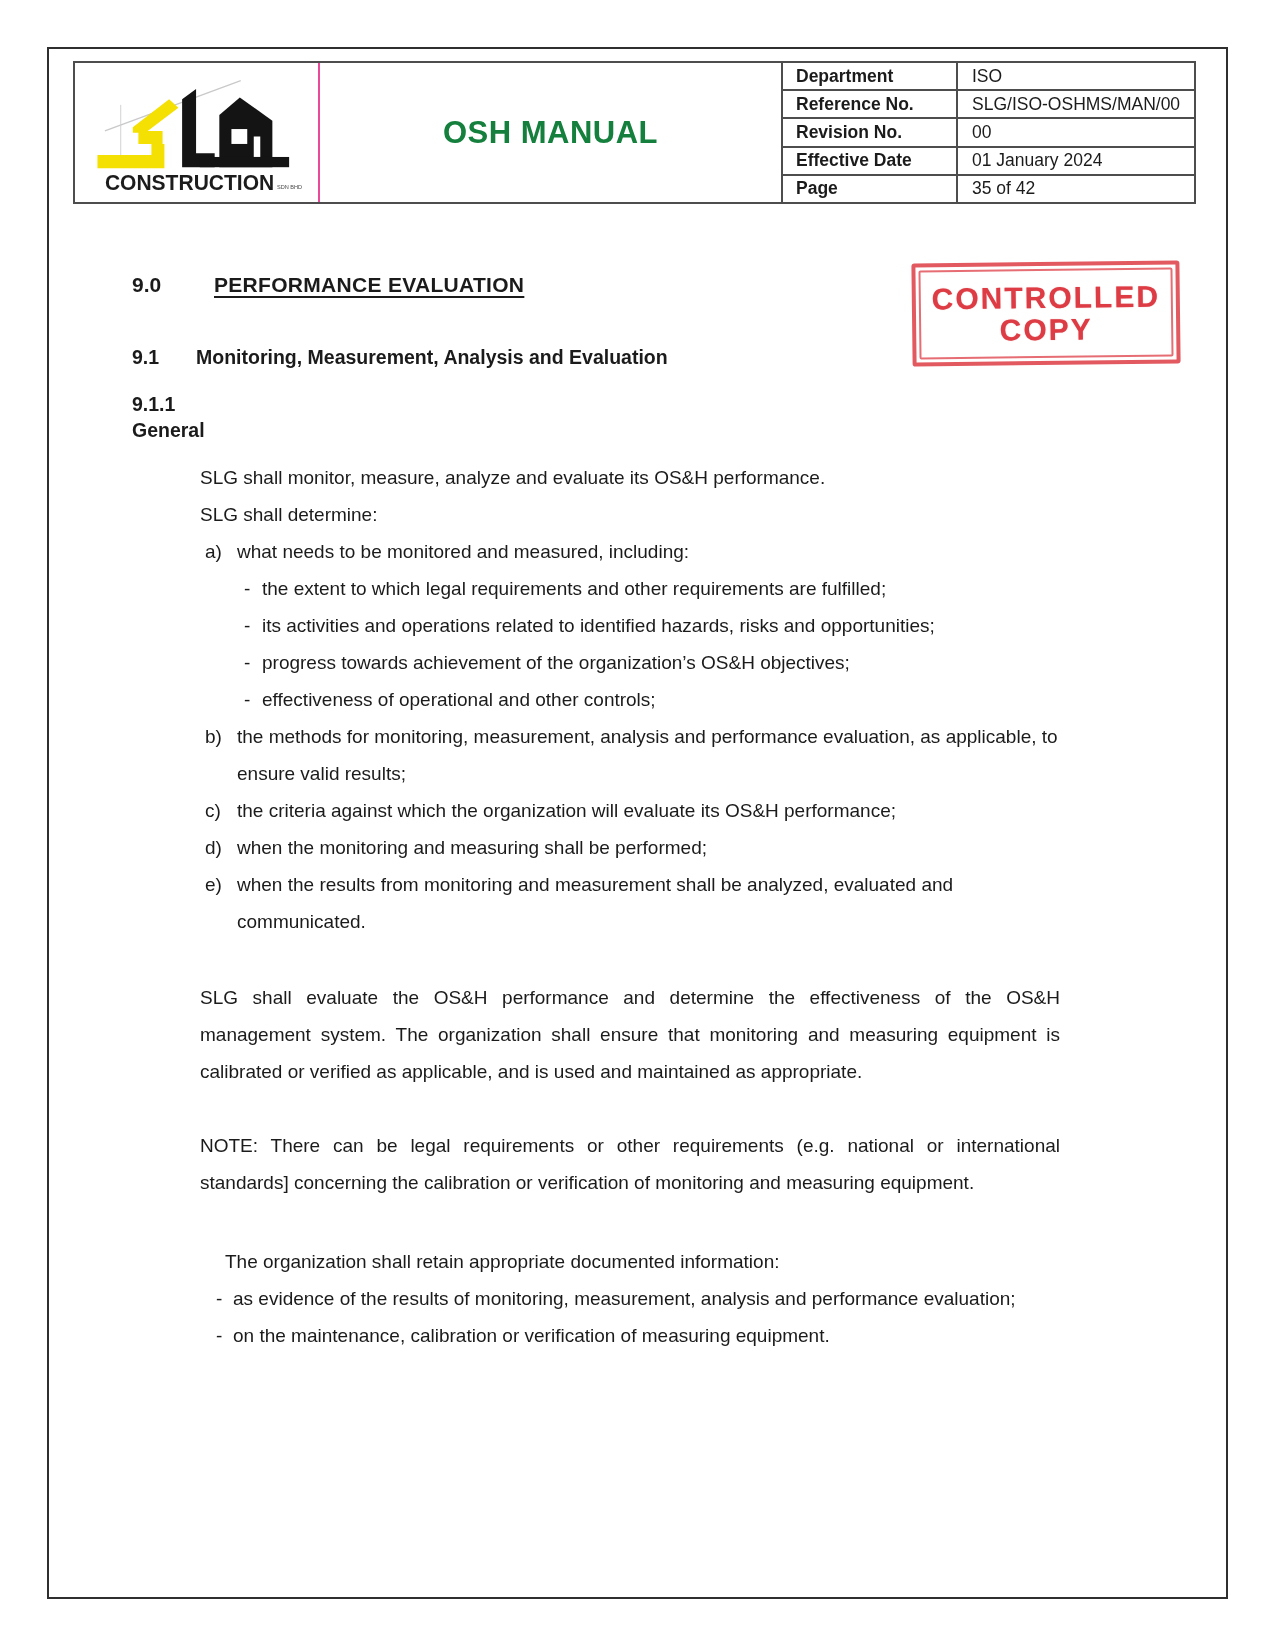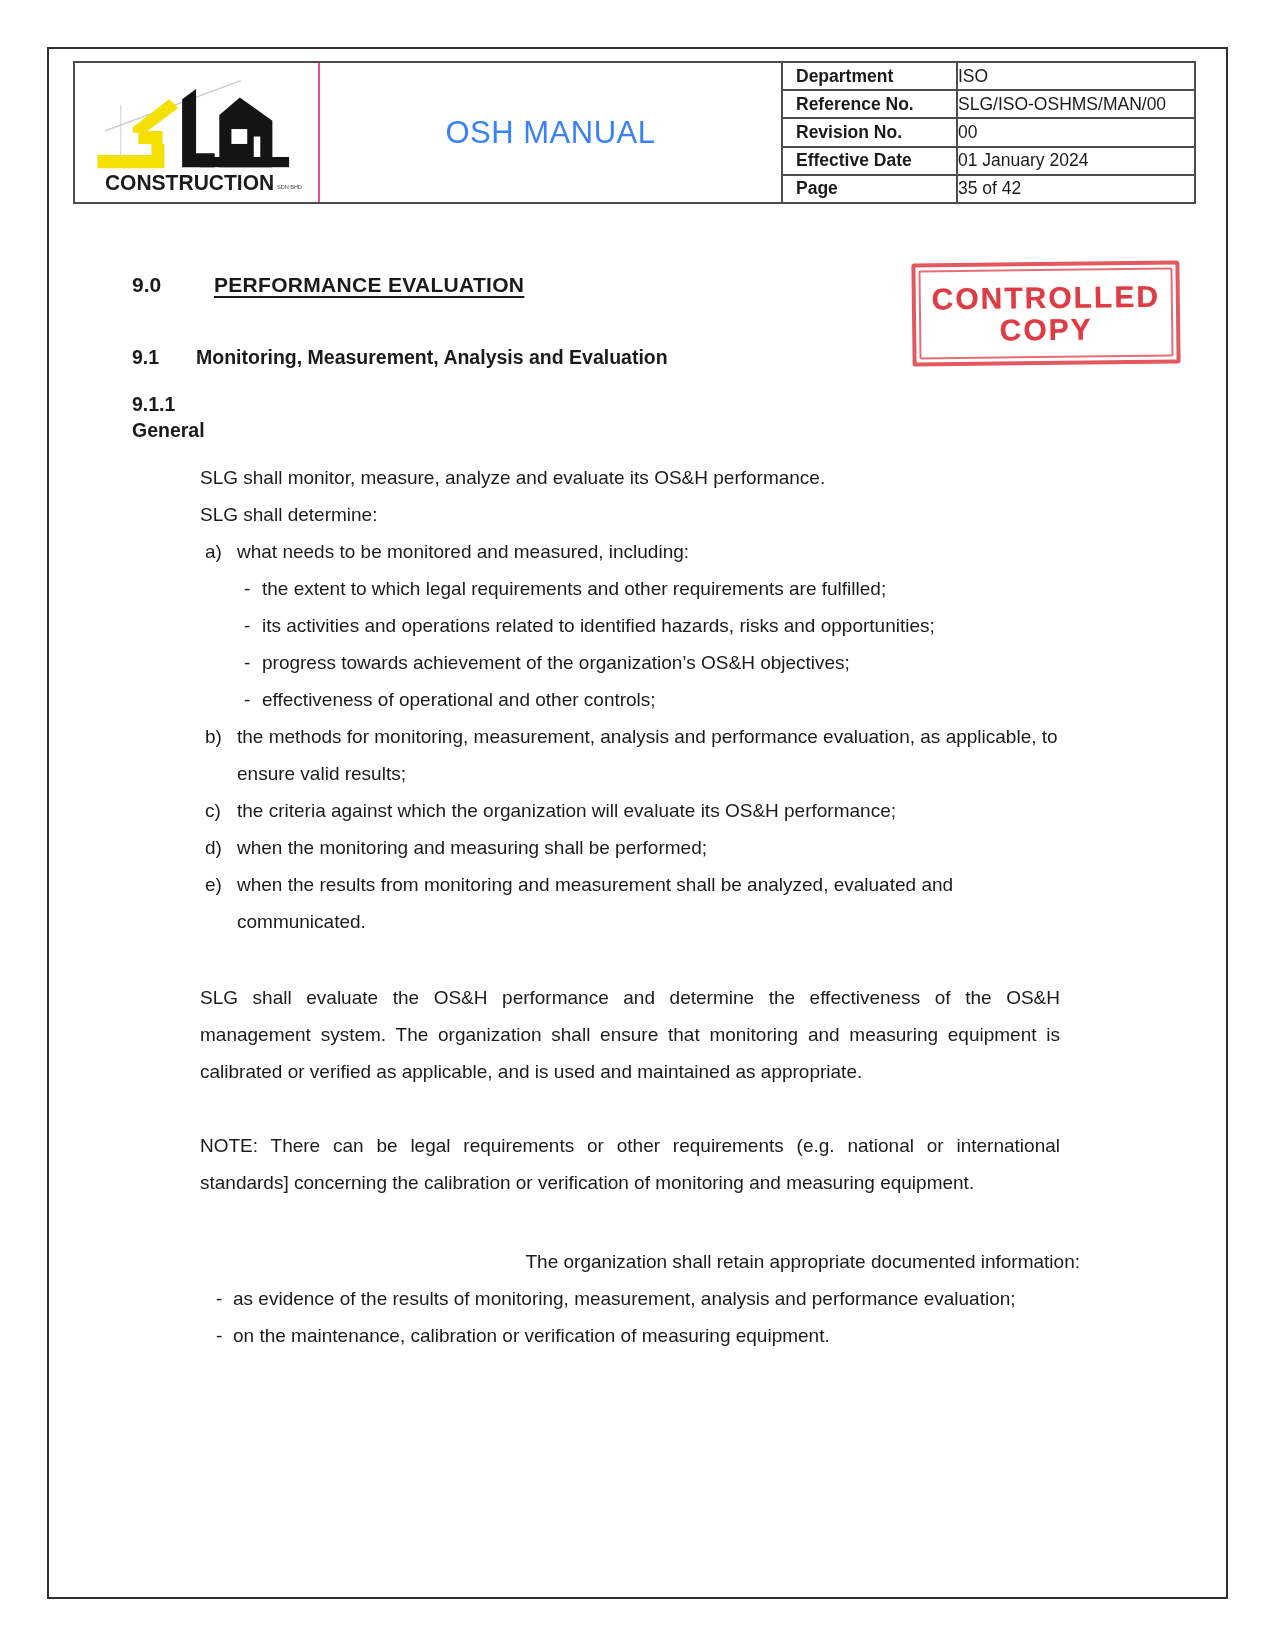--- a/index.html
+++ b/index.html
@@ -12,26 +12,26 @@
     border:2px solid #2f2f2f;
   }
 
   
   .hdr {
     position:absolute; left:73px; top:61px; width:1123px; height:143px;
     display:flex; border:2px solid #4d4d4d; box-sizing:border-box; background:#fff;
   }
   .logo-cell { width:243px; border-right:2px solid #ec4899; display:flex; align-items:flex-end; justify-content:center; }
   .title-cell { width:461px; border-right:2px solid #4d4d4d; display:flex; align-items:center; justify-content:center; }
-  .doc-title { font-size:31px; font-weight:normal; letter-spacing:0.5px; color:#3b82f6; }
+  .doc-title { font-size:31px; font-weight:bold; letter-spacing:0.5px; color:#15803d; }
   .meta { flex:1; display:flex; flex-direction:column; }
   .mrow { flex:1; display:flex; border-bottom:2px solid #4d4d4d; }
   .mrow:last-child { border-bottom:none; }
   .mlabel { width:160px; border-right:2px solid #4d4d4d; font-weight:bold; font-size:17.5px; display:flex; align-items:center; padding-left:13px; }
-  .mvalue { flex:1; font-size:17.5px; display:flex; align-items:center; }
+  .mvalue { flex:1; font-size:17.5px; display:flex; align-items:center; padding-left:14px; }
 
   
   .stamp {
     position:absolute; left:912px; top:262px; width:268px; height:103px;
     border:4px solid rgba(221,60,68,0.85); border-radius:3px;
     transform:rotate(-0.7deg); box-sizing:border-box;
   }
   .stamp-inner {
     position:absolute; left:3px; top:3px; right:3px; bottom:3px;
     border:2px solid rgba(221,60,68,0.75); border-radius:2px;
@@ -54,21 +54,21 @@
 
   .body { margin-top:16px; margin-left:68px; width:880px; font-size:19px; line-height:37px; }
   .pline { }
   .item { margin-left:5px; padding-left:32px; text-indent:-32px; }
   .item .marker { display:inline-block; width:32px; text-indent:0; }
   .sub { margin-left:44px; white-space:nowrap; }
   .sub .dash { display:inline-block; width:18px; }
   .para { width:860px; text-align:justify; }
   .para1 { margin-top:39px; }
   .note { margin-top:37px; }
-  .retain-intro { margin-top:42px; margin-left:25px;text-align:right; }
+  .retain-intro { margin-top:42px; margin-left:25px; }
   .ritem { margin-left:16px; width:845px; padding-left:17px; text-indent:-17px; text-align:justify; }
   .ritem .dash { display:inline-block; width:17px; text-indent:0; }
 
   
   .logo-construction { font-family:"Liberation Sans", sans-serif; font-weight:bold; }
 </style>
 </head>
 <body>
 
 <div class="page">

